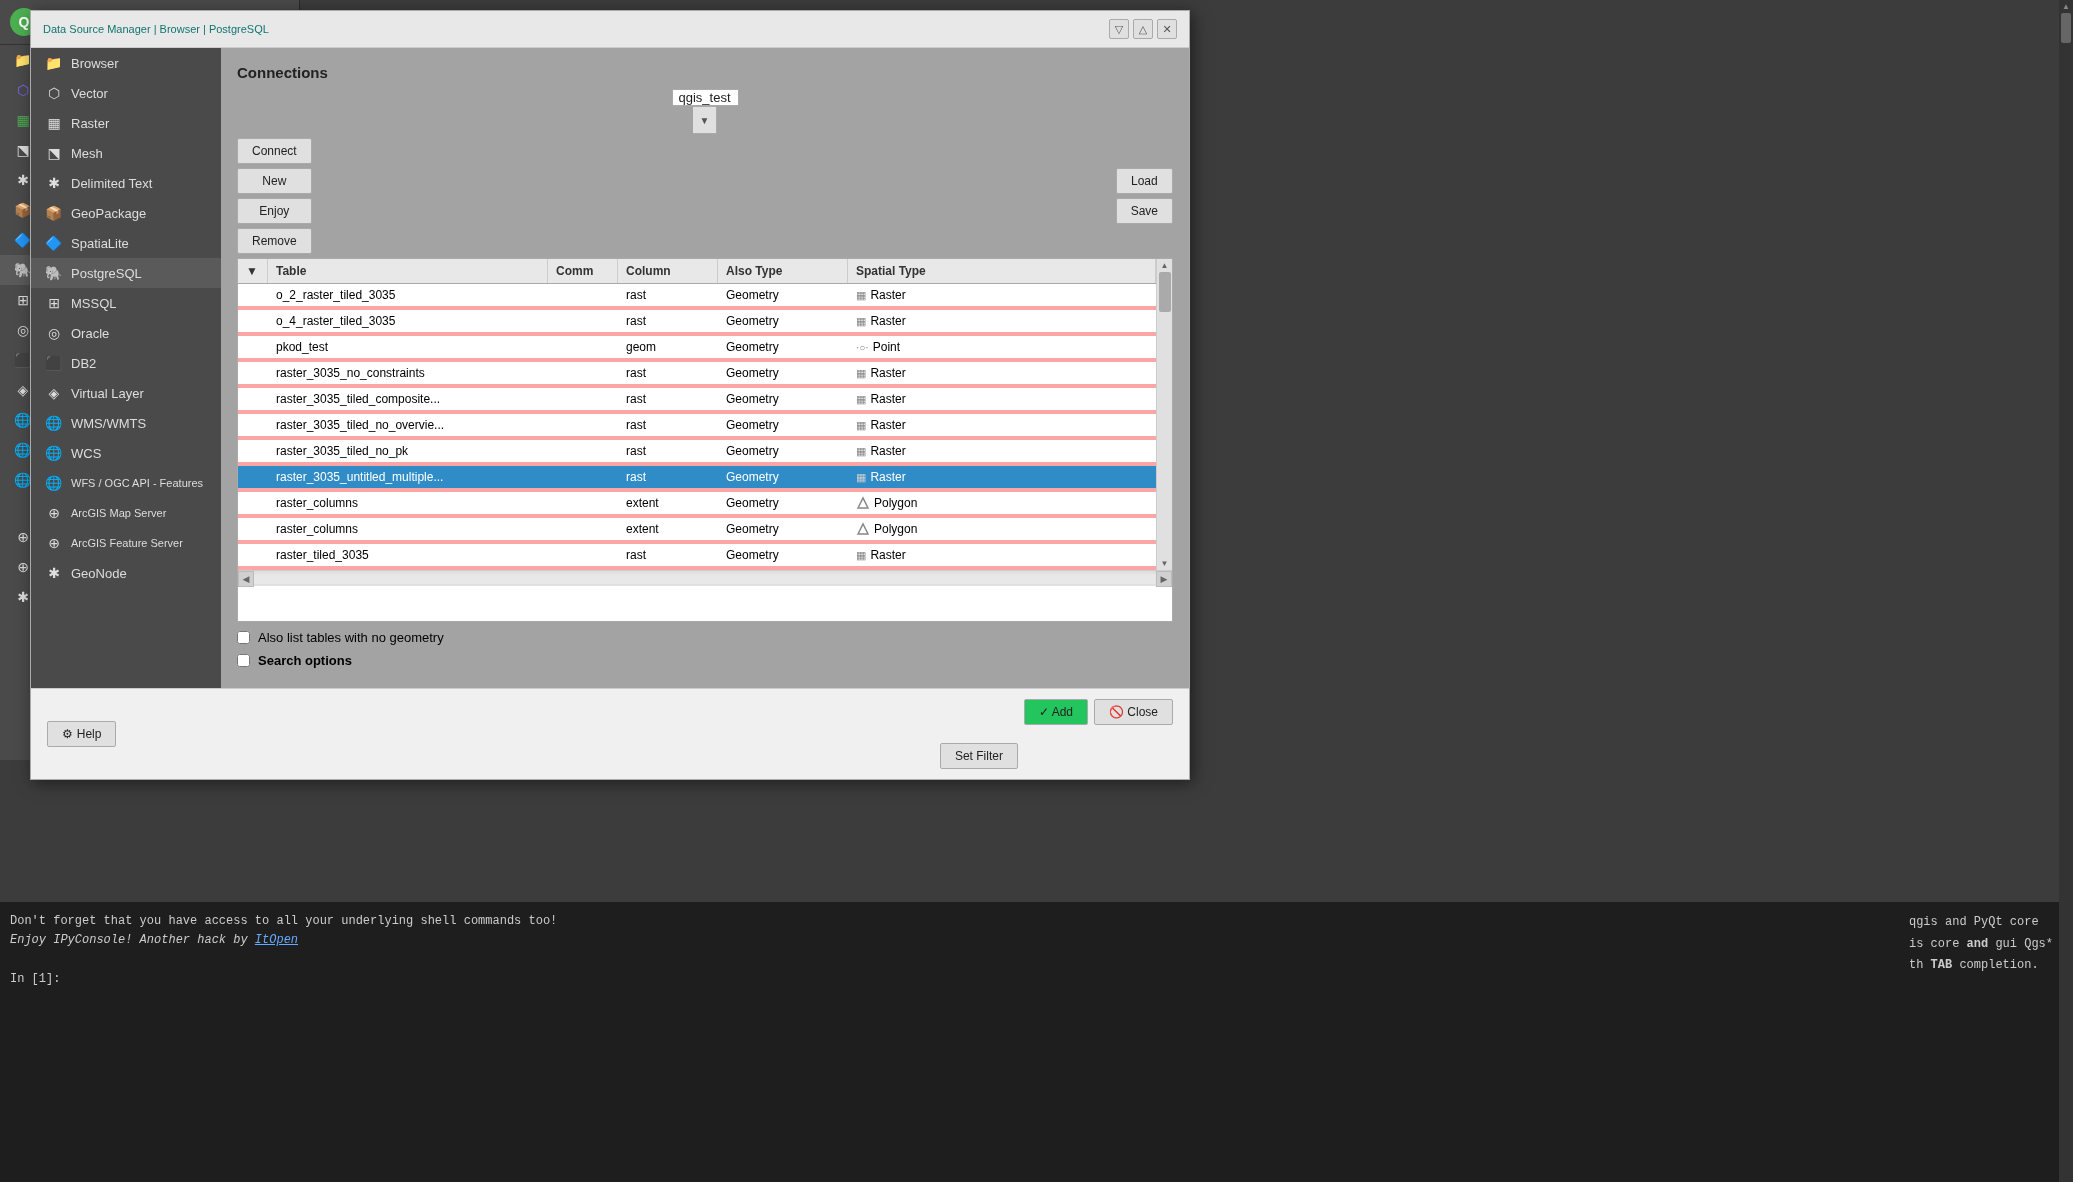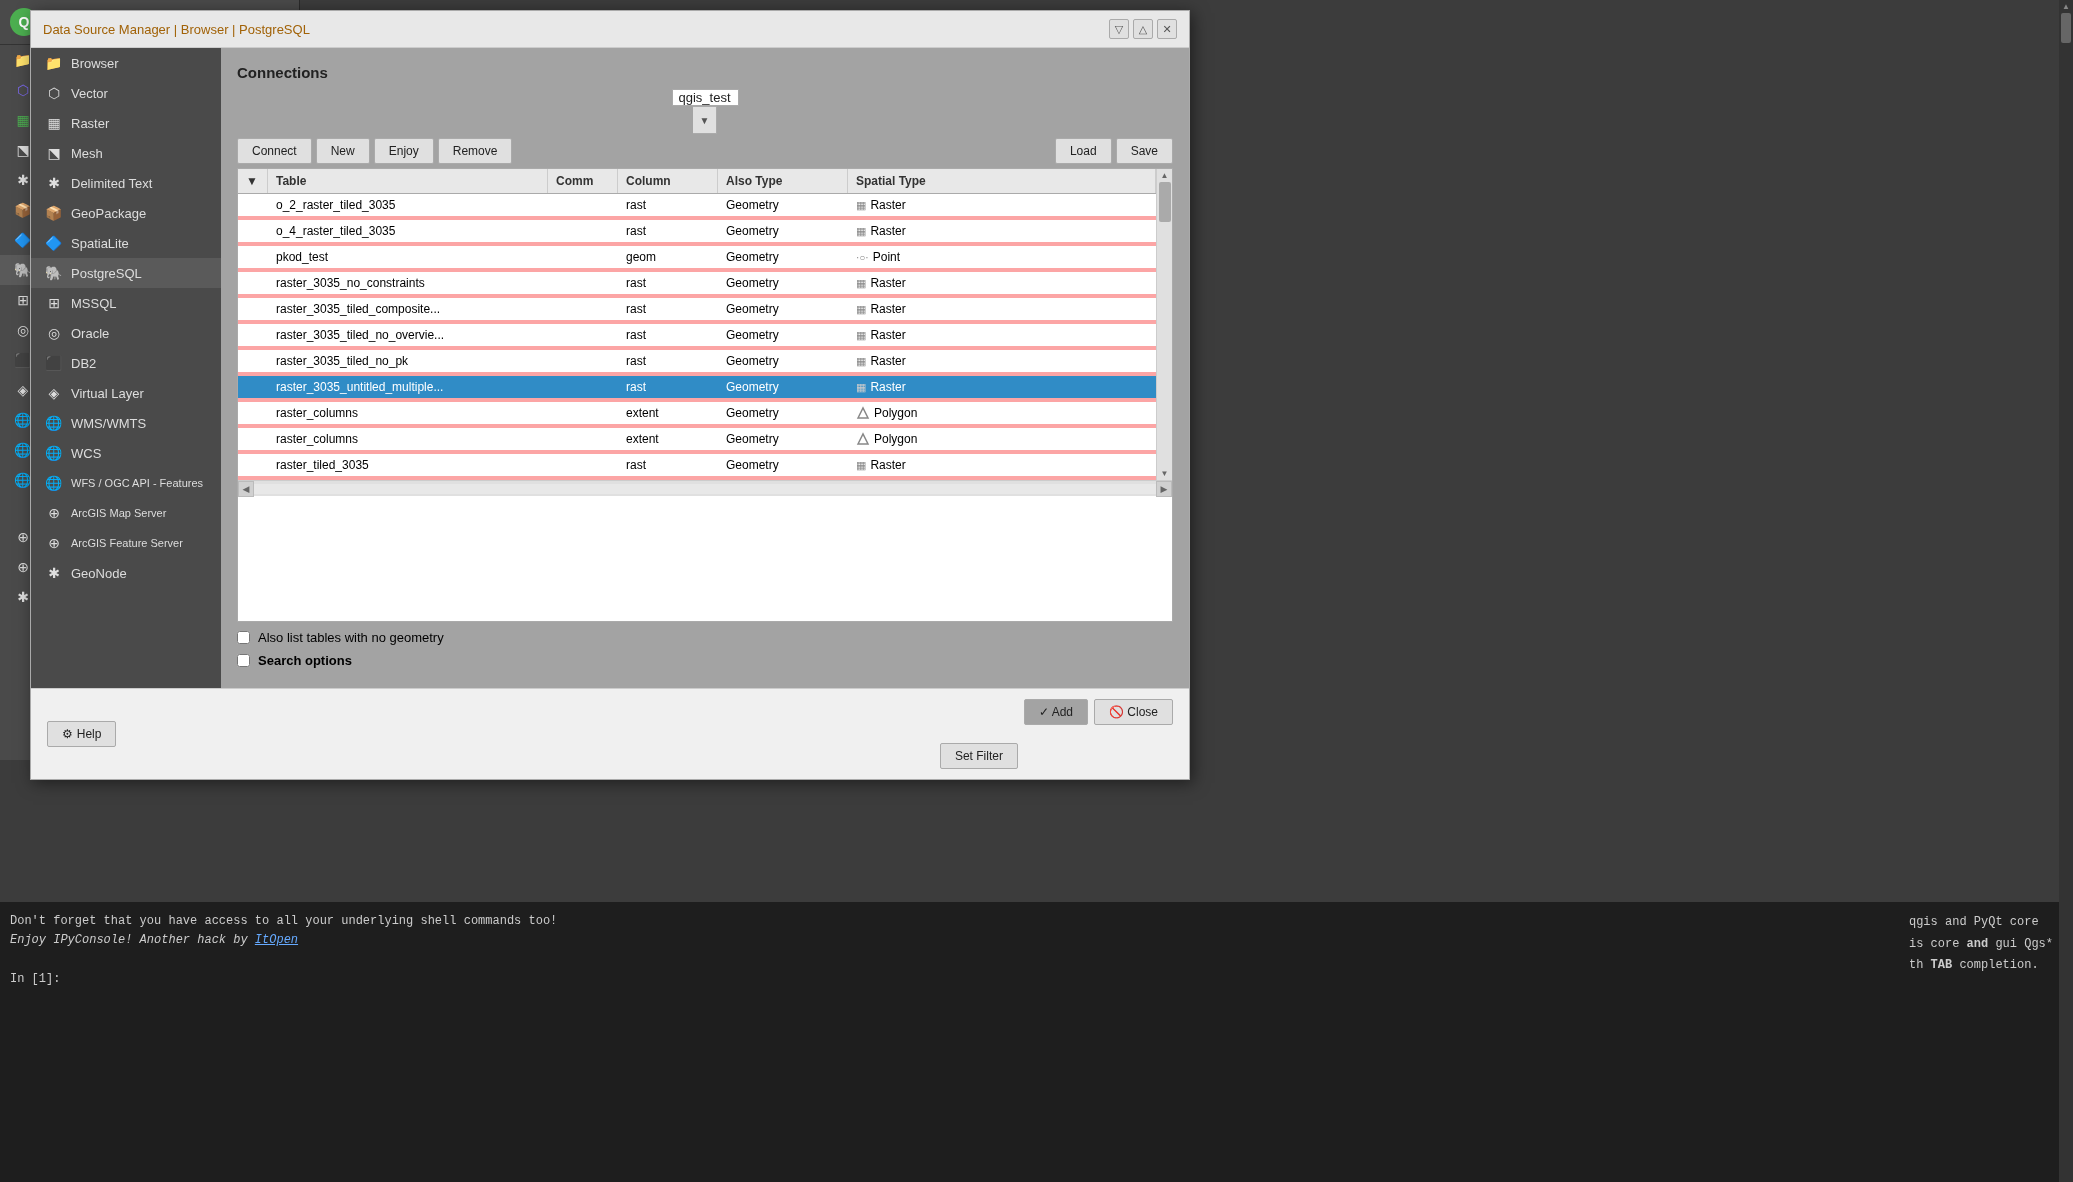--- a/index.html
+++ b/index.html
@@ -86,22 +86,22 @@
     .dialog-titlebar {
       background: #e8e8e8;
       border-bottom: 1px solid #ccc;
       padding: 8px 12px;
       display: flex;
       align-items: center;
       justify-content: space-between;
     }
 
     .dialog-title {
-      color: #a16207;
-      font-size: 13px;
+      color: #0f766e;
+      font-size: 11px;
     }
 
     .dialog-controls {
       display: flex;
       gap: 4px;
     }
 
     .dialog-btn {
       width: 20px;
       height: 20px;
@@ -200,20 +200,21 @@
     .buttons-row {
       display: flex;
       gap: 4px;
       align-items: center;
       justify-content: space-between;
     }
 
     .btn-group {
       display: flex;
       gap: 4px;
+      flex-direction: column;
     }
 
     .btn {
       height: 26px;
       padding: 0 14px;
       border: 1px solid #aaa;
       background: #e0e0e0;
       cursor: pointer;
       font-size: 12px;
       color: #222;
@@ -346,21 +347,21 @@
       align-items: center;
       gap: 4px;
     }
 
     .btn-footer-group {
       display: flex;
       gap: 6px;
     }
 
     .btn-add {
-      background: #a3a3a3;
+      background: #22c55e;
       border: 1px solid #aaa;
       padding: 4px 14px;
       cursor: pointer;
       font-size: 12px;
       display: flex;
       align-items: center;
       gap: 4px;
       border-radius: 2px;
     }
 

